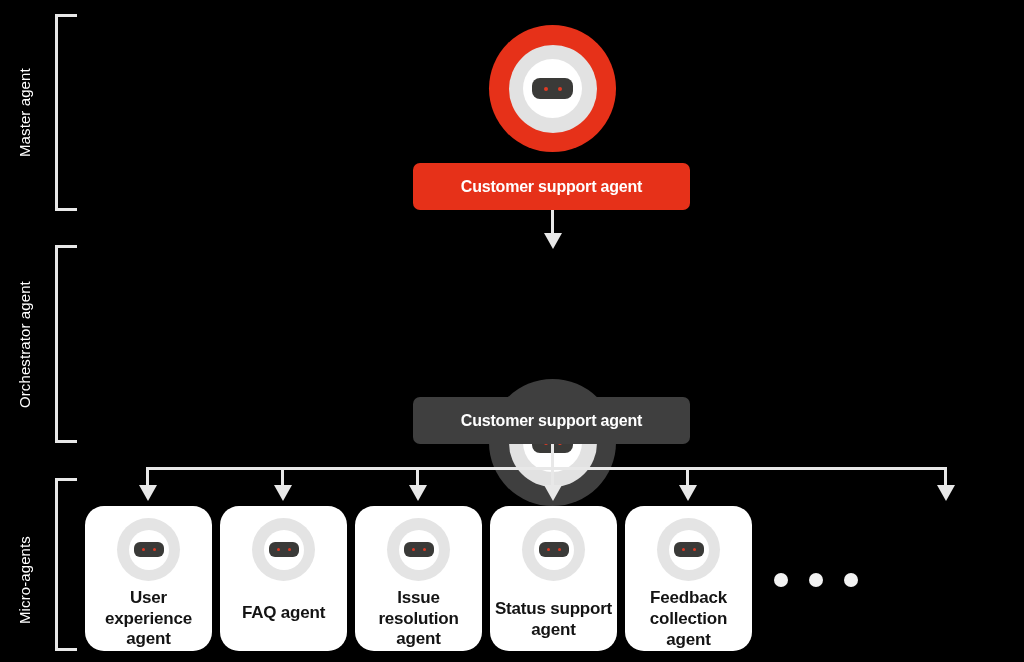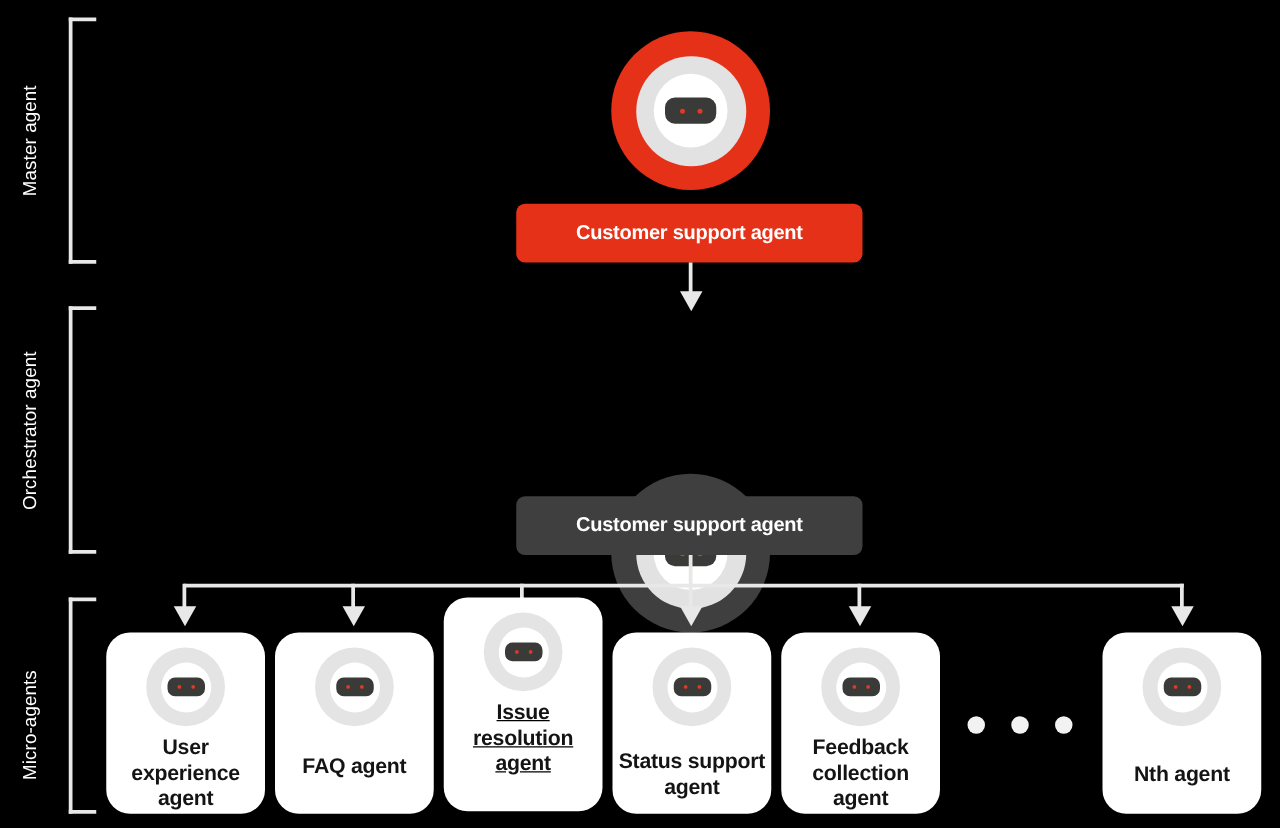--- a/index.html
+++ b/index.html
@@ -206,21 +206,21 @@
     <div class="robot" style="width:63px; height:63px; background:#e4e4e4;">
       <div class="inner" style="width:40px; height:40px;"></div>
       <div class="face" style="width:30px; height:15px; border-radius:6px;">
         <div class="eye" style="width:3px;height:3px;margin:0 4px;"></div>
         <div class="eye" style="width:3px;height:3px;margin:0 4px;"></div>
       </div>
     </div>
     <div class="card-label" style="margin-top:22px;">FAQ agent</div>
   </div>
 
-  <div class="card" style="left:355px; top:478px; width:127px; height:171px;text-decoration:underline;">
+  <div class="card" style="left:355px; top:506px; width:127px; height:145px;">
     <div class="robot" style="width:63px; height:63px; background:#e4e4e4;">
       <div class="inner" style="width:40px; height:40px;"></div>
       <div class="face" style="width:30px; height:15px; border-radius:6px;">
         <div class="eye" style="width:3px;height:3px;margin:0 4px;"></div>
         <div class="eye" style="width:3px;height:3px;margin:0 4px;"></div>
       </div>
     </div>
     <div class="card-label" style="margin-top:7px;">Issue
 resolution
 agent</div>
@@ -231,41 +231,31 @@
       <div class="inner" style="width:40px; height:40px;"></div>
       <div class="face" style="width:30px; height:15px; border-radius:6px;">
         <div class="eye" style="width:3px;height:3px;margin:0 4px;"></div>
         <div class="eye" style="width:3px;height:3px;margin:0 4px;"></div>
       </div>
     </div>
     <div class="card-label" style="margin-top:18px;">Status support
 agent</div>
   </div>
 
-  <div class="card" style="left:625px; top:506px; width:127px; height:145px;">
+  <div class="card" style="left:625px; top:506px; width:127px; height:145px;justify-content:center;">
     <div class="robot" style="width:63px; height:63px; background:#e4e4e4;">
       <div class="inner" style="width:40px; height:40px;"></div>
       <div class="face" style="width:30px; height:15px; border-radius:6px;">
         <div class="eye" style="width:3px;height:3px;margin:0 4px;"></div>
         <div class="eye" style="width:3px;height:3px;margin:0 4px;"></div>
       </div>
     </div>
     <div class="card-label" style="margin-top:7px;">Feedback
 collection
 agent</div>
   </div>
 
   <div class="dot" style="left:774px; top:573px;"></div>
   <div class="dot" style="left:809px; top:573px;"></div>
   <div class="dot" style="left:844px; top:573px;"></div>
 
-  <div class="card" style="left:882px; top:506px; width:127px; height:145px;">
-    <div class="robot" style="width:63px; height:63px; background:#e4e4e4;">
-      <div class="inner" style="width:40px; height:40px;"></div>
-      <div class="face" style="width:30px; height:15px; border-radius:6px;">
-        <div class="eye" style="width:3px;height:3px;margin:0 4px;"></div>
-        <div class="eye" style="width:3px;height:3px;margin:0 4px;"></div>
-      </div>
-    </div>
-    <div class="card-label" style="margin-top:29px;">Nth agent</div>
-  </div>
 
 </div>
 
 </body></html>

